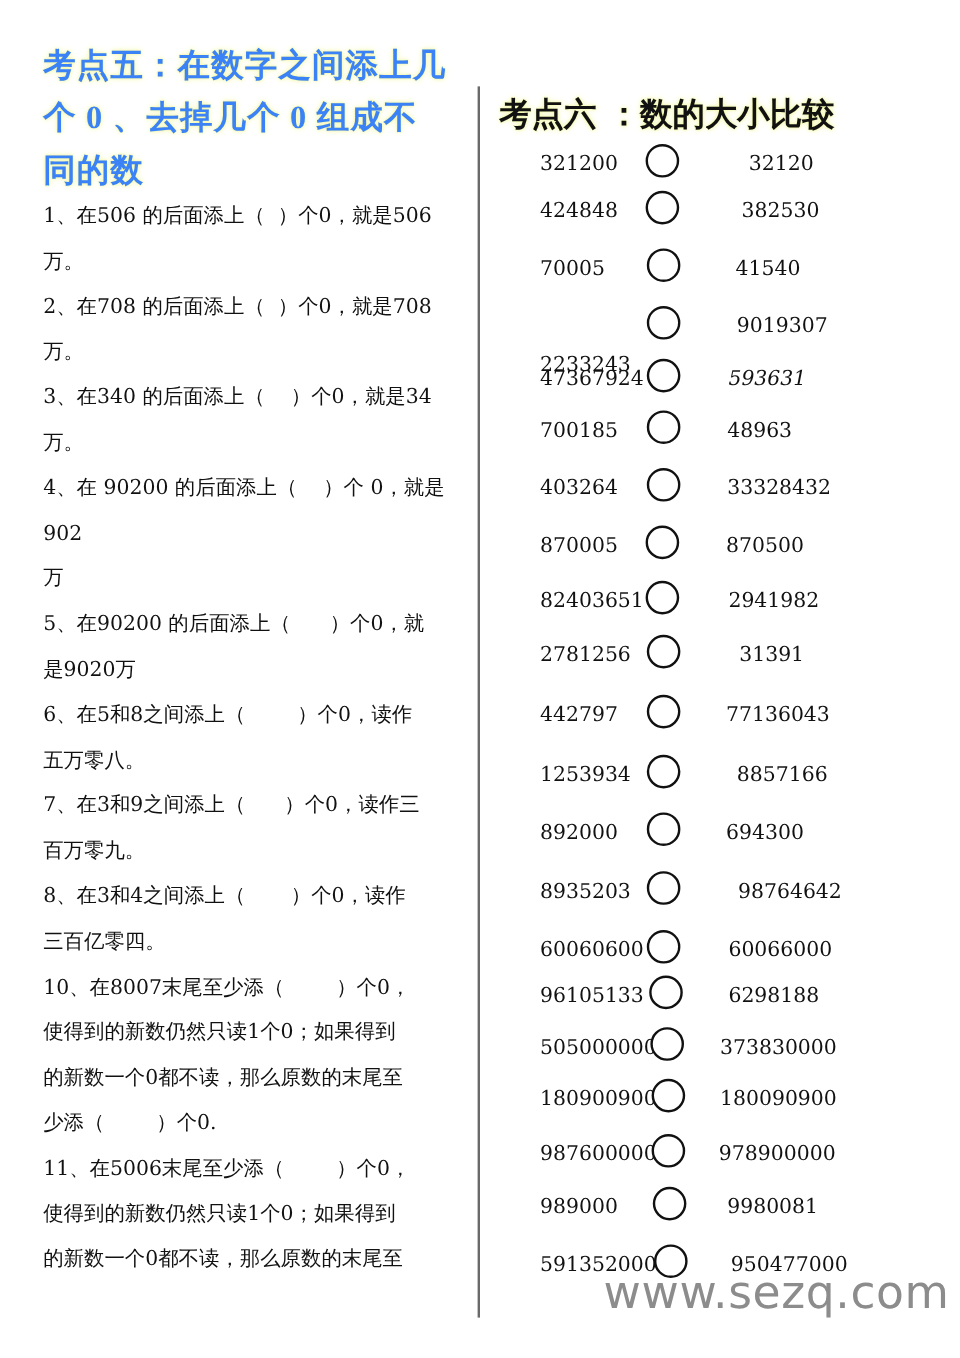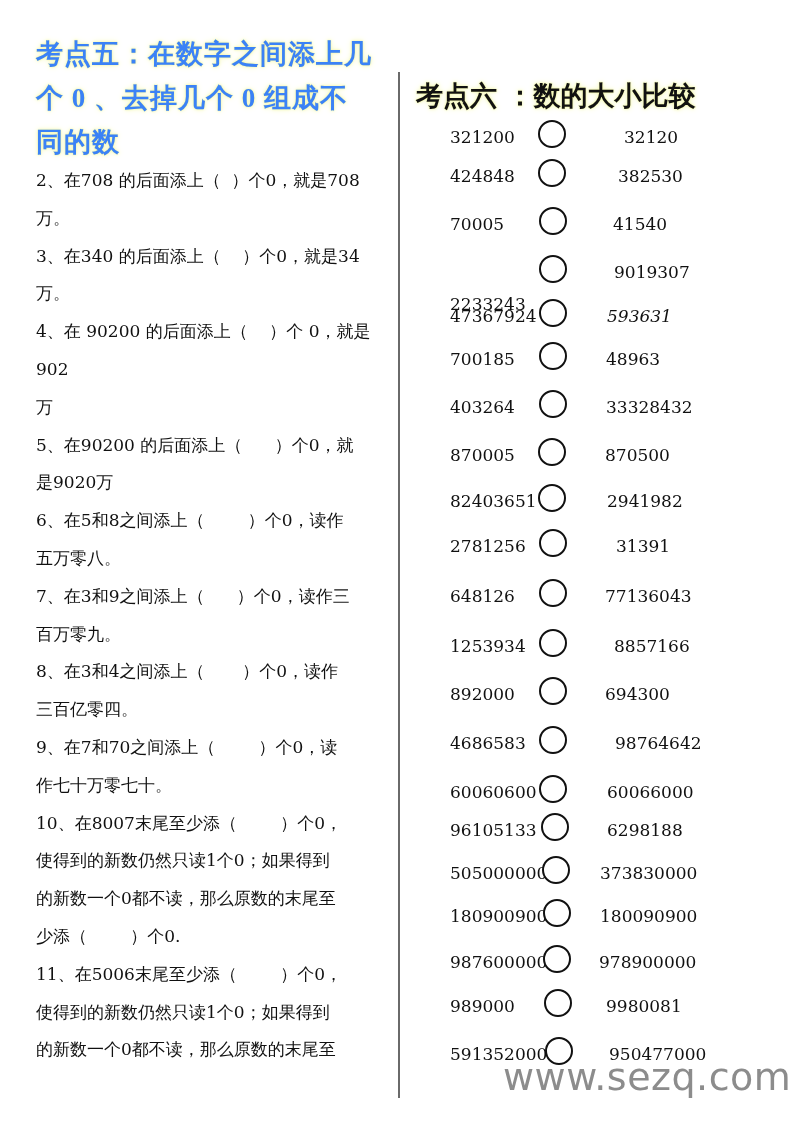--- a/index.html
+++ b/index.html
@@ -45,20 +45,23 @@
 <body>
 
 <div class="left">
   <div class="heading">
     <div>考点五：在数字之间添上几</div>
     <div>个 0 、去掉几个 0 组成不</div>
     <div>同的数</div>
   </div>
   <div id="questions" style="margin-top:-2px;">
       <div>
+        <div class="q">1、在506 的后面添上（  ）个0，就是506万。</div>
+      </div>
+      <div>
         <div class="q">2、在708 的后面添上（  ）个0，就是708万。</div>
       </div>
       <div>
         <div class="q">3、在340 的后面添上（    ）个0，就是34万。</div>
       </div>
       <div>
         <div class="q">4、在 90200 的后面添上（    ）个 0，就是 902</div>
         <div class="q">万</div>
       </div>
       <div>
@@ -69,24 +72,20 @@
         <div class="q">6、在5和8之间添上（        ）个0，读作</div>
         <div class="q">五万零八。</div>
       </div>
       <div>
         <div class="q">7、在3和9之间添上（      ）个0，读作三</div>
         <div class="q">百万零九。</div>
       </div>
       <div>
         <div class="q">8、在3和4之间添上（       ）个0，读作</div>
         <div class="q">三百亿零四。</div>
-      </div>
-      <div>
-        <div class="q">9、在7和70之间添上（        ）个0，读</div>
-        <div class="q">作七十万零七十。</div>
       </div>
       <div>
         <div class="q">10、在8007末尾至少添（        ）个0，</div>
         <div class="q">使得到的新数仍然只读1个0；如果得到</div>
         <div class="q">的新数一个0都不读，那么原数的末尾至</div>
         <div class="q">少添（        ）个0.</div>
       </div>
       <div>
         <div class="q">11、在5006末尾至少添（        ）个0，</div>
         <div class="q">使得到的新数仍然只读1个0；如果得到</div>
@@ -144,36 +143,36 @@
       <span class="cmp-left" style="left: 434px;">82403651</span>
       <span class="cmp-circle" style="left: 522px; top: -2px;"></span>
       <span class="cmp-right" style="left: 591px;">2941982</span>
     </div>
     <div class="cmp-row" style="top: 531px;">
       <span class="cmp-left" style="left: 434px;">2781256</span>
       <span class="cmp-circle" style="left: 523px; top: -2px;"></span>
       <span class="cmp-right" style="left: 600px;">31391</span>
     </div>
     <div class="cmp-row" style="top: 581px;">
-      <span class="cmp-left" style="left: 434px;">648126</span>
+      <span class="cmp-left" style="left: 434px;">442797</span>
       <span class="cmp-circle" style="left: 523px; top: -2px;"></span>
       <span class="cmp-right" style="left: 589px;">77136043</span>
     </div>
     <div class="cmp-row" style="top: 631px;">
       <span class="cmp-left" style="left: 434px;">1253934</span>
       <span class="cmp-circle" style="left: 523px; top: -2px;"></span>
       <span class="cmp-right" style="left: 598px;">8857166</span>
     </div>
     <div class="cmp-row" style="top: 679px;">
       <span class="cmp-left" style="left: 434px;">892000</span>
       <span class="cmp-circle" style="left: 523px; top: -2px;"></span>
       <span class="cmp-right" style="left: 589px;">694300</span>
     </div>
     <div class="cmp-row" style="top: 728px;">
-      <span class="cmp-left" style="left: 434px;">4686583</span>
+      <span class="cmp-left" style="left: 434px;">8935203</span>
       <span class="cmp-circle" style="left: 523px; top: -2px;"></span>
       <span class="cmp-right" style="left: 599px;">98764642</span>
     </div>
     <div class="cmp-row" style="top: 777px;">
       <span class="cmp-left" style="left: 434px;">60060600</span>
       <span class="cmp-circle" style="left: 523px; top: -2px;"></span>
       <span class="cmp-right" style="left: 591px;">60066000</span>
     </div>
     <div class="cmp-row" style="top: 815px;">
       <span class="cmp-left" style="left: 434px;">96105133</span>

